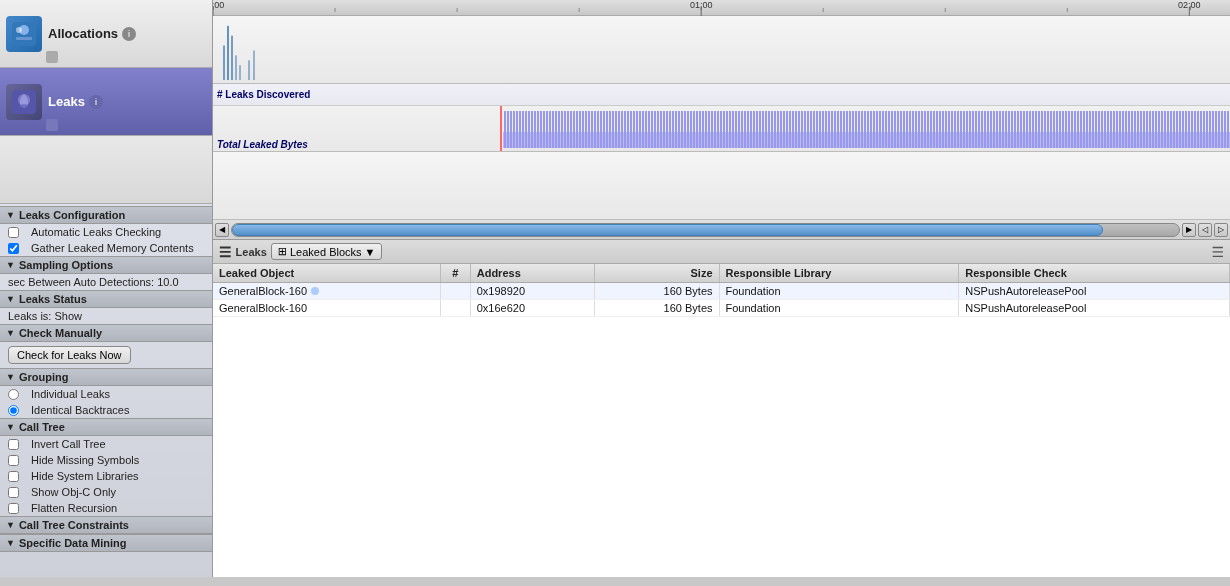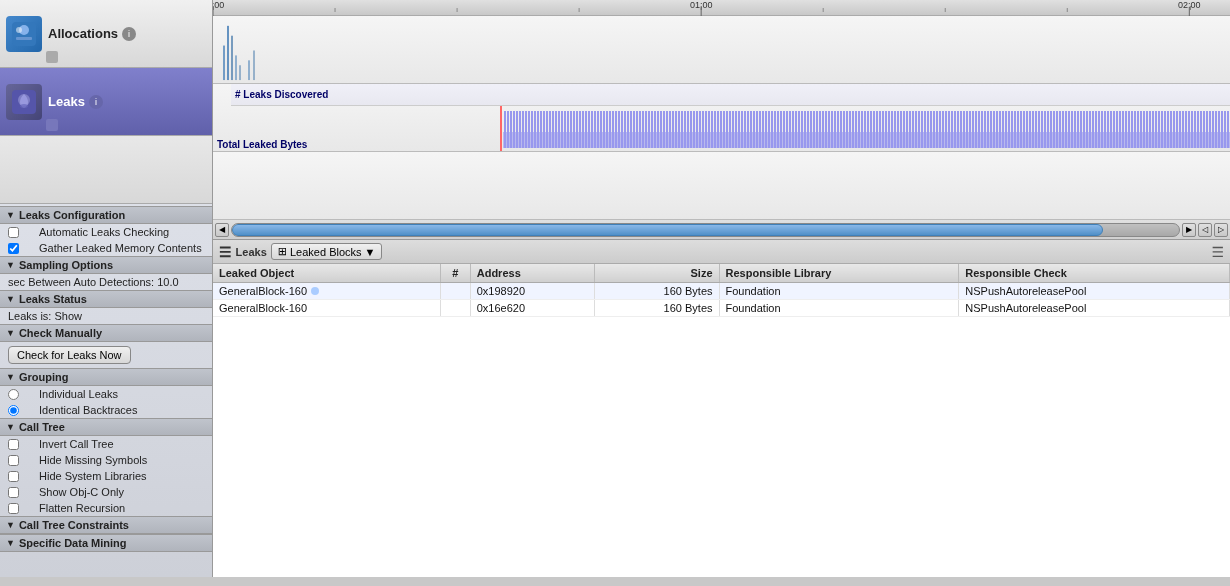--- a/index.html
+++ b/index.html
@@ -106,21 +106,21 @@
       margin-right: 4px;
       font-size: 9px;
     }
 
     .config-item {
       padding: 2px 8px;
       font-size: 11px;
       color: #222;
       display: flex;
       align-items: center;
-      gap: 20px;
+      gap: 12px;
     }
 
     .config-item input[type="checkbox"] {
       width: 11px;
       height: 11px;
     }
 
     .config-item input[type="radio"] {
       width: 11px;
       height: 11px;
@@ -169,21 +169,20 @@
     .leaks-label-row {
       display: flex;
       align-items: center;
       height: 22px;
       border-bottom: 1px solid #ccc;
       padding-left: 4px;
       font-size: 10px;
       color: #000077;
       font-weight: bold;
       background: linear-gradient(to bottom, #f0f0f8, #e8e8f0);
-      margin-left: 18px;
     }
 
     .empty-track {
       height: 68px;
       background: linear-gradient(to bottom, #f5f5f5, #e8e8e8);
       border-bottom: 1px solid #bbb;
     }
 
     
     .scroll-bar-area {
@@ -532,21 +531,21 @@
         <rect x="40" y="35" width="2" height="30" fill="#4477aa" opacity="0.5"></rect>
       </svg>
     </div>
 
     <div class="leaks-track">
 
       <div class="leaks-label-row">
         <span style="color:#000066;font-size:10px;font-weight:bold;"># Leaks Discovered</span>
       </div>
 
-      <div style="position:relative;height:46px;overflow:hidden;">
+      <div style="position:relative;height:46px;overflow:hidden;font-style:italic;">
 
         <div class="leaks-pink-marker"></div>
 
         <svg style="position:absolute;top:0;left:0;width:100%;height:100%;">
 
           <text x="4" y="34" font-size="10" fill="#000066" font-weight="bold"></text>
 
           <defs>
             <pattern id="leakPattern" x="0" y="0" width="3" height="46" patternUnits="userSpaceOnUse">
               <rect x="0" y="5" width="2" height="38" fill="#8888ee" opacity="0.85"></rect>

